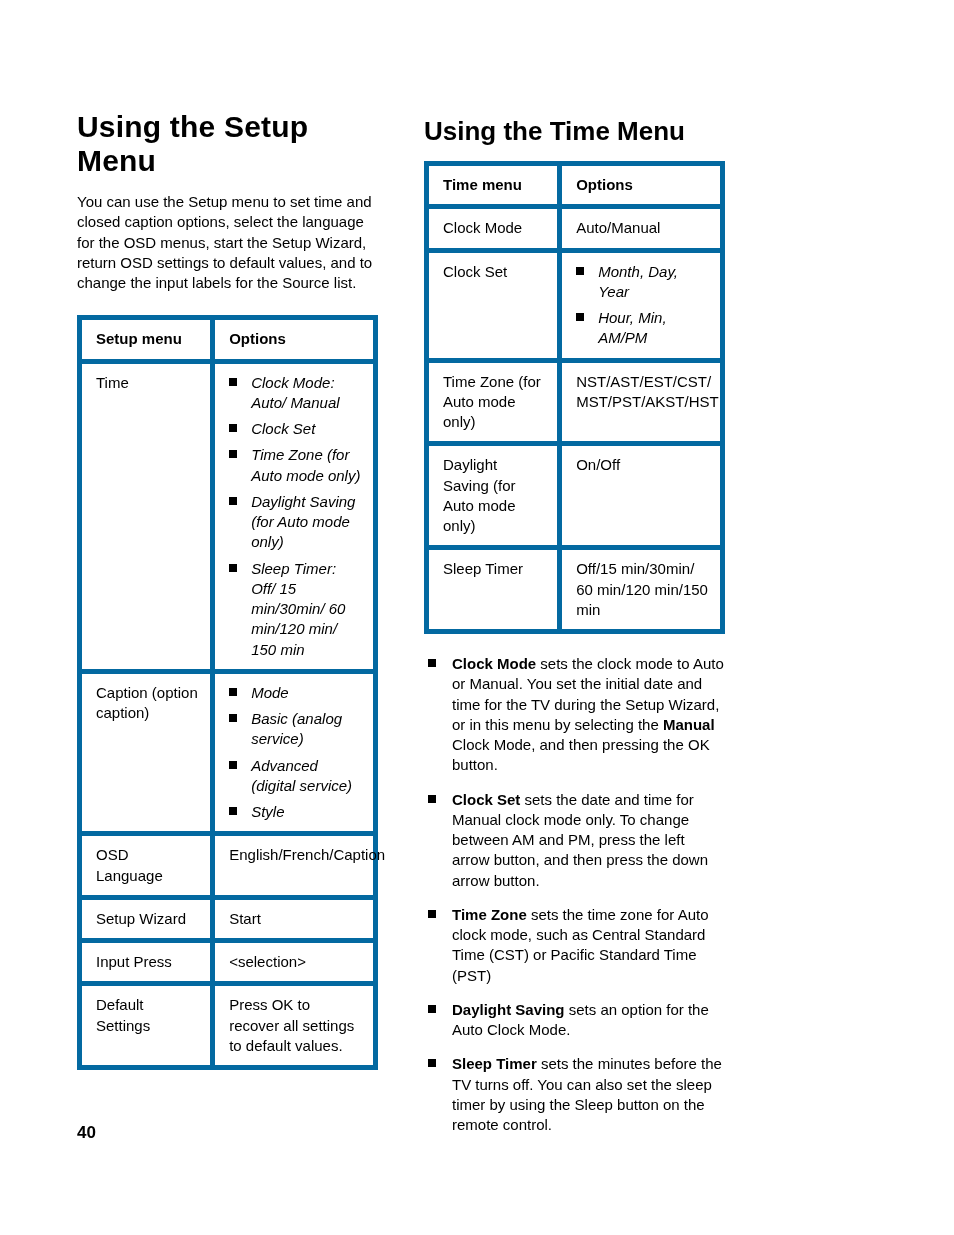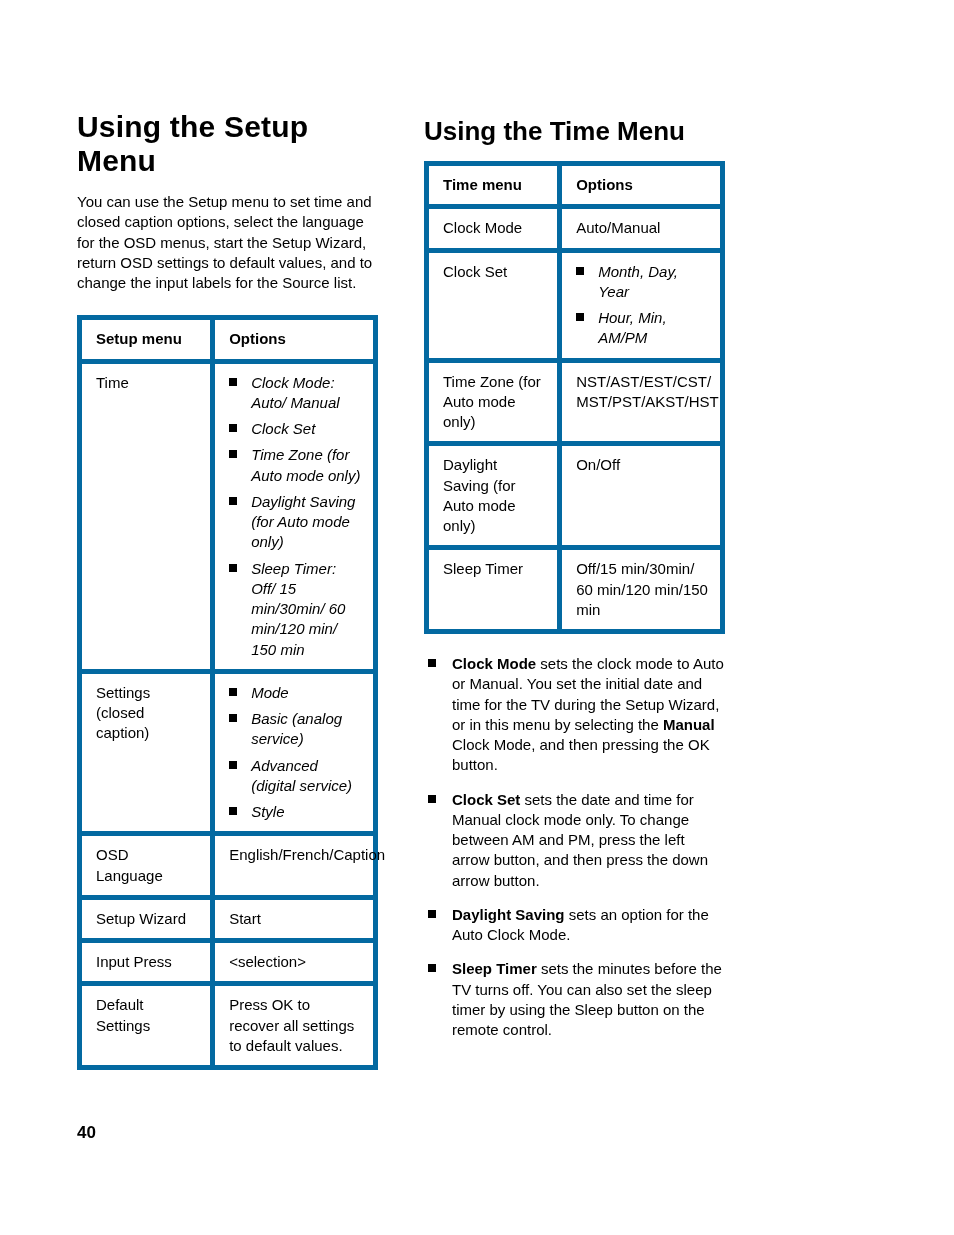--- a/index.html
+++ b/index.html
@@ -144,21 +144,21 @@
                 <li>Time Zone (for Auto mode only)</li>
                 <li>Daylight Saving (for Auto mode only)</li>
                 <li>Sleep Timer: Off/
 15 min/30min/
 60 min/120 min/
 150 min</li>
               </ul>
             </td>
           </tr>
           <tr>
-            <td>Settings (closed caption)</td>
+            <td>Caption (option caption)</td>
             <td>
               <ul class="squares">
                 <li>Mode</li>
                 <li>Basic (analog service)</li>
                 <li>Advanced (digital service)</li>
                 <li>Style</li>
               </ul>
             </td>
           </tr>
           <tr>
@@ -227,20 +227,23 @@
       </table>
 
       <ul class="desc">
         <li>
           <span class="b">Clock Mode</span><span> sets the clock mode to Auto or Manual. You set the initial date and time for the TV during the Setup Wizard, or in this menu by selecting the </span><span class="b">Manual</span><span> Clock Mode, and then pressing the OK button.</span>
         </li>
         <li>
           <span class="b">Clock Set</span><span> sets the date and time for Manual clock mode only. To change between AM and PM, press the left arrow button, and then press the down arrow button.</span>
         </li>
         <li>
+          <span class="b">Time Zone</span><span> sets the time zone for Auto clock mode, such as Central Standard Time (CST) or Pacific Standard Time (PST)</span>
+        </li>
+        <li>
           <span class="b">Daylight Saving</span><span> sets an option for the Auto Clock Mode.</span>
         </li>
         <li>
           <span class="b">Sleep Timer</span><span> sets the minutes before the TV turns off. You can also set the sleep timer by using the Sleep button on the remote control.</span>
         </li>
       </ul>
     </div>
 
   </div>
 

